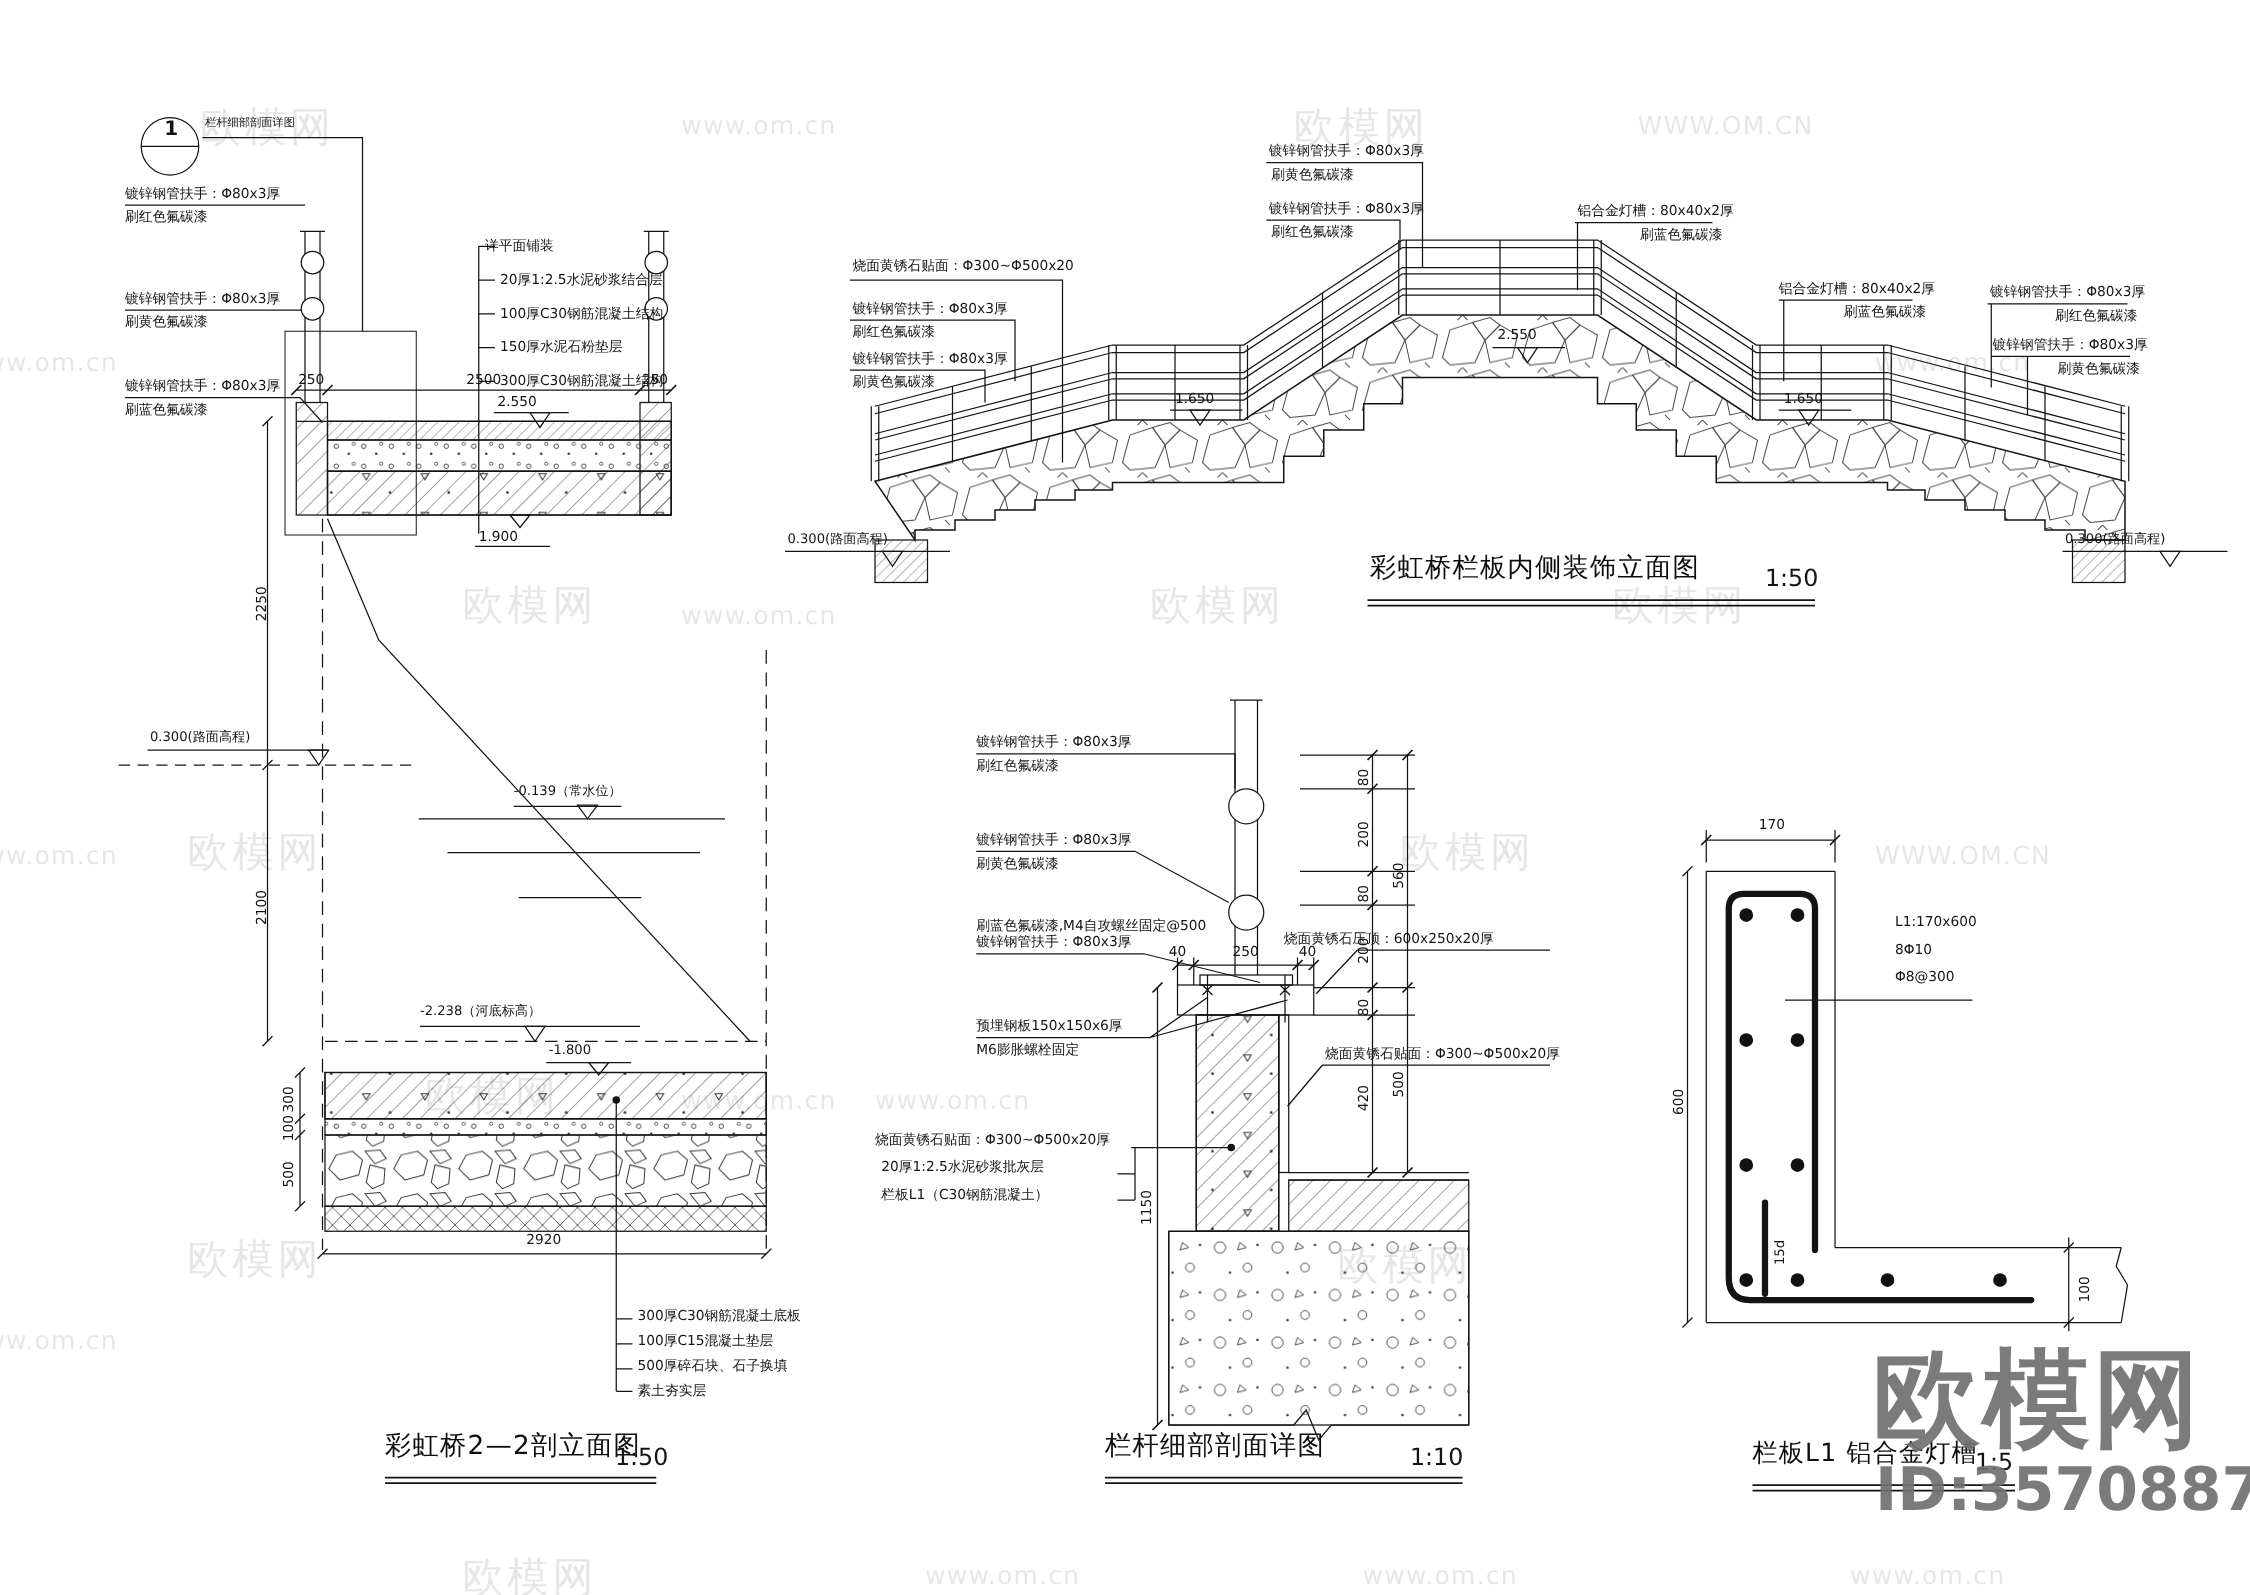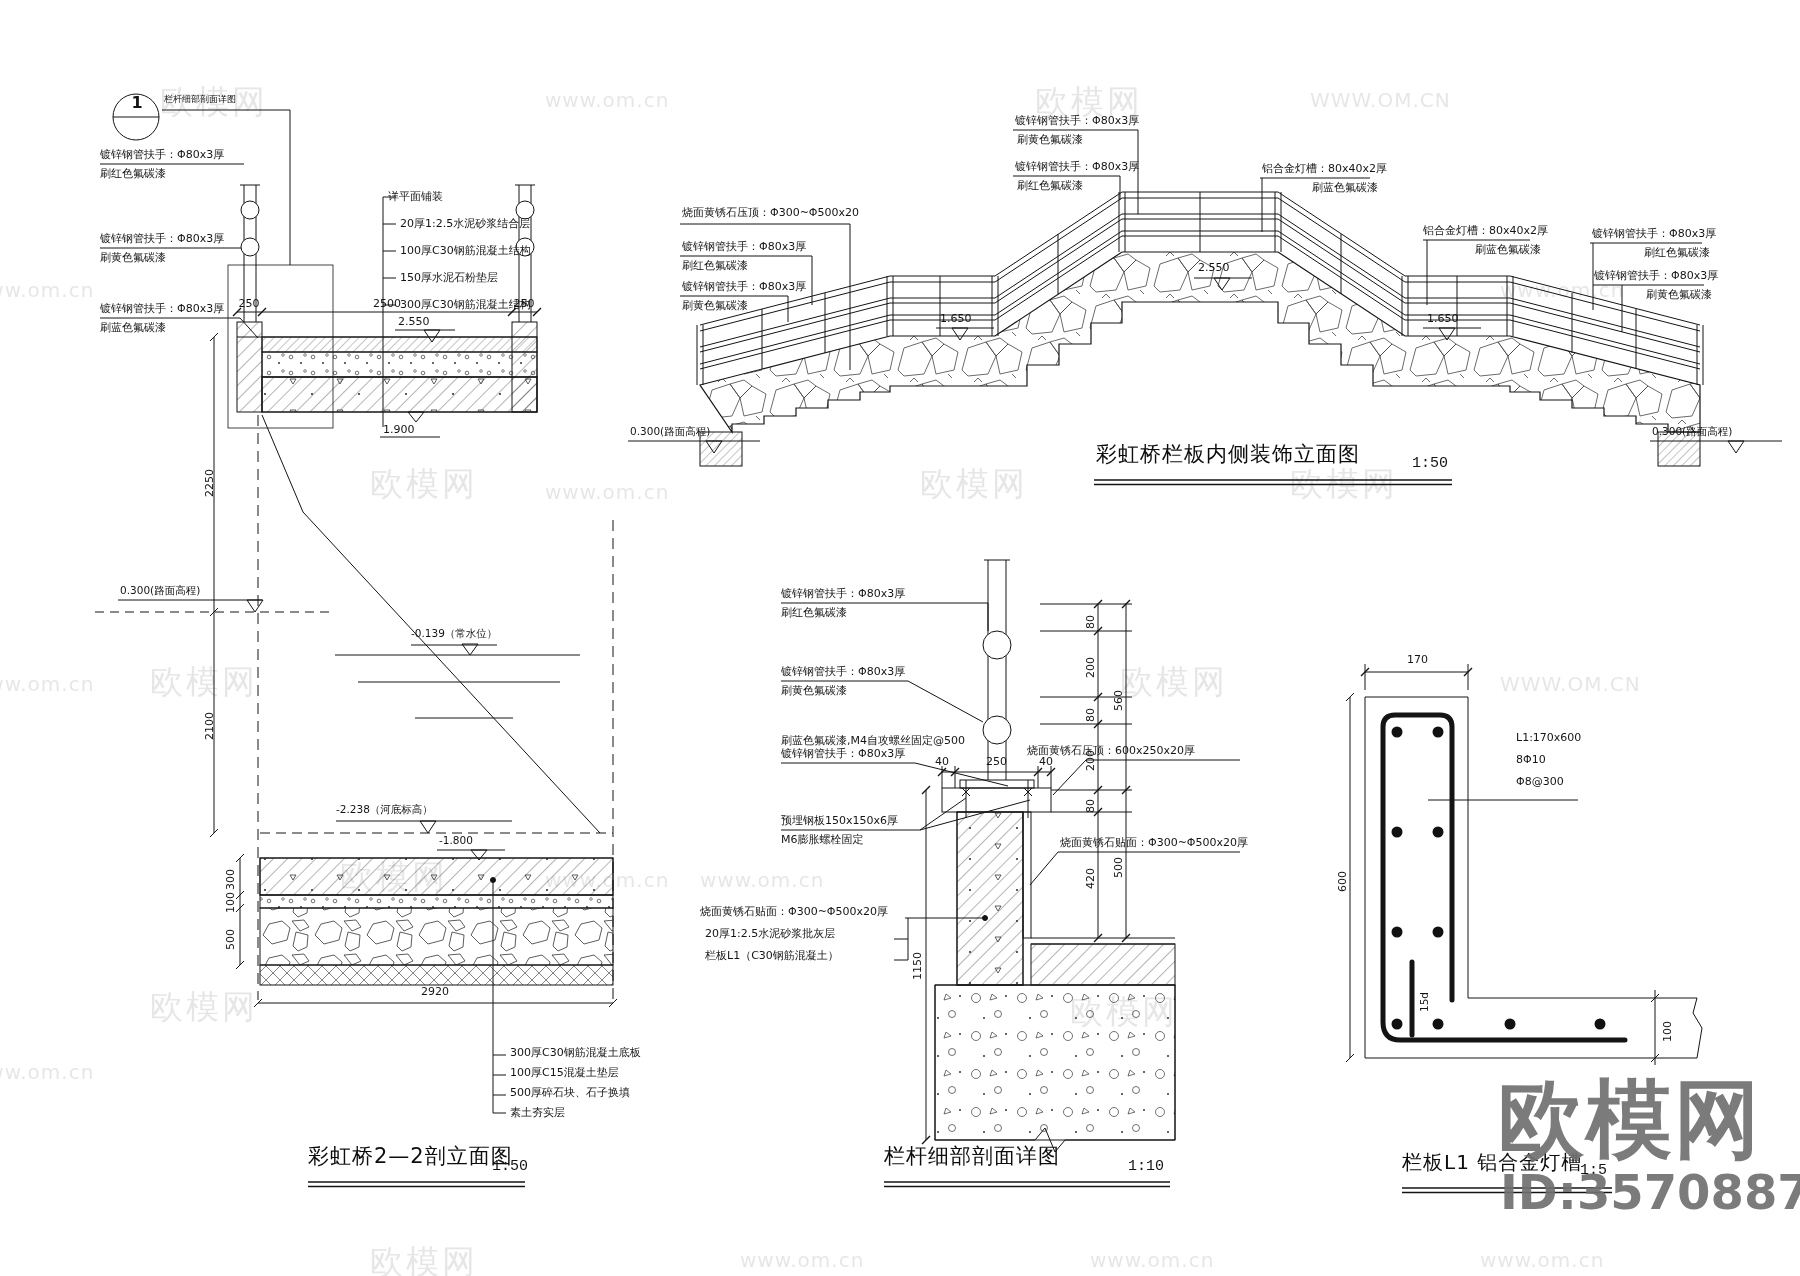--- a/index.html
+++ b/index.html
@@ -6,21 +6,21 @@
   #canvas{position:relative;width:1800px;height:1276px;background:#fff;overflow:hidden;
           font-family:"DejaVu Sans","Liberation Sans",sans-serif;color:#141414;}
   svg{position:absolute;left:0;top:0;}
   .t{position:absolute;white-space:nowrap;font-size:11px;line-height:13px;color:#141414;}
   .s9{font-size:9px;line-height:10px;}
   .s10{font-size:10.5px;}
   .dim{font-size:11px;}
   .rot{transform:rotate(-90deg);transform-origin:0 0;}
   .ctr{text-align:center;}
   .cap{font-size:21px;letter-spacing:1px;color:#0d0d0d;}
-  .caps{font-size:15px;font-family:Liberation Mono, monospace;}
+  .caps{font-size:19px;}
   .cnum{font-size:16px;font-weight:bold;}
   #title{position:absolute;left:400px;top:2px;width:1000px;text-align:center;
          font-family:"DejaVu Serif","Liberation Serif",serif;font-size:54px;letter-spacing:4px;color:#000;}
   .wm{position:absolute;color:#d3d3d3;opacity:.55;pointer-events:none;}
   .wm.b{font-size:33px;letter-spacing:3px;}
   .wm.s{font-size:20px;letter-spacing:1px;}
   #bigwm{position:absolute;left:1498px;top:1062px;font-size:86px;font-weight:bold;color:#707070;letter-spacing:2px;opacity:.92;}
   #bigid{position:absolute;left:1500px;top:1164px;font-size:48px;font-weight:bold;color:#707070;opacity:.92;}
 </style>
 </head>
@@ -302,21 +302,21 @@
   <div class="t dim rot" style="left:224px;top:913px">100</div>
   <div class="t dim rot" style="left:224px;top:950px">500</div>
   <div class="t dim ctr" style="left:400px;top:985px;width:70px">2920</div>
   <div class="t" style="left:510px;top:1046px">300厚C30钢筋混凝土底板</div>
   <div class="t" style="left:510px;top:1066px">100厚C15混凝土垫层</div>
   <div class="t" style="left:510px;top:1086px">500厚碎石块、石子换填</div>
   <div class="t" style="left:510px;top:1106px">素土夯实层</div>
   <div class="t cap" style="left:308px;top:1150px">彩虹桥2—2剖立面图</div>
   <div class="t caps" style="left:492px;top:1160px">1:50</div>
 
-  <div class="t" style="left:682px;top:206px">烧面黄锈石压顶：Φ300~Φ500x20</div>
+  <div class="t" style="left:682px;top:206px">烧面黄锈石贴面：Φ300~Φ500x20</div>
   <div class="t" style="left:682px;top:240px">镀锌钢管扶手：Φ80x3厚</div>
   <div class="t" style="left:682px;top:259px">刷红色氟碳漆</div>
   <div class="t" style="left:682px;top:280px">镀锌钢管扶手：Φ80x3厚</div>
   <div class="t" style="left:682px;top:299px">刷黄色氟碳漆</div>
   <div class="t" style="left:1015px;top:114px">镀锌钢管扶手：Φ80x3厚</div>
   <div class="t" style="left:1017px;top:133px">刷黄色氟碳漆</div>
   <div class="t" style="left:1015px;top:160px">镀锌钢管扶手：Φ80x3厚</div>
   <div class="t" style="left:1017px;top:179px">刷红色氟碳漆</div>
   <div class="t" style="left:1262px;top:162px">铝合金灯槽：80x40x2厚</div>
   <div class="t" style="left:1312px;top:181px">刷蓝色氟碳漆</div>

